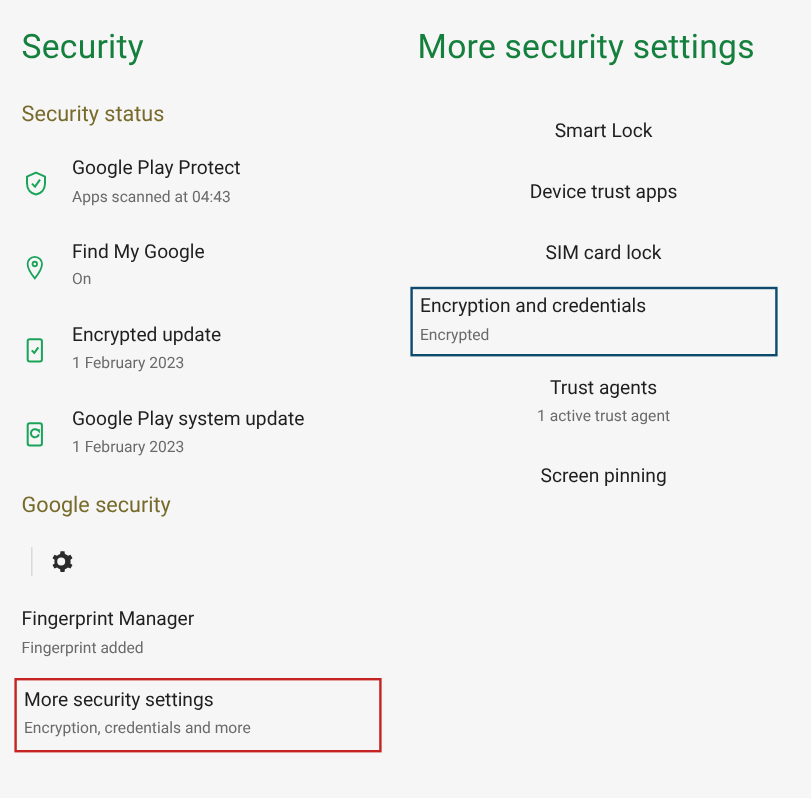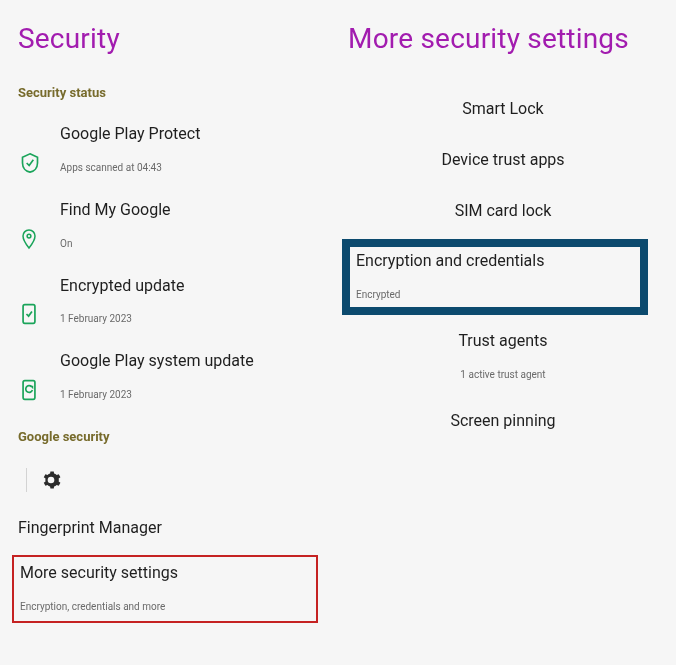--- a/index.html
+++ b/index.html
@@ -13,78 +13,78 @@
     }
     .panel {
       padding: 22px 18px 18px 18px;
     }
     .panel-left { width: 340px; }
     .panel-right { width: 336px; padding-left: 8px; }
 
     .page-title {
       font-size: 28px;
       font-weight: 400;
-      color: #a21caf;
+      color: #15803d;
       margin-bottom: 30px;
       letter-spacing: 0.2px;
     }
 
     .section-header {
-      font-size: 13px;
-      font-weight: 700;
+      font-size: 18px;
+      font-weight: 400;
       color: #776b2c;
       margin: 8px 0 12px 0;
     }
 
     .item {
       display: flex;
-      align-items: flex-end;
+      align-items: center;
       padding: 12px 0 14px 0;
     }
     .item.indented { padding-left: 2px; }
     .item-icon {
       width: 40px;
       min-width: 40px;
       display: flex;
       justify-content: flex-start;
       align-items: center;
       padding-top: 2px;
     }
     .item-body { flex: 1; }
     .item-title {
       font-size: 16px;
       color: #1f1f1f;
       font-weight: 400;
       line-height: 1.3;
     }
     .item-sub {
-      font-size: 10px;
+      font-size: 13px;
       color: #6a6a6a;
-      margin-top: 16px;
+      margin-top: 6px;
       line-height: 1.3;
     }
     .item-trailing {
       display: flex;
       align-items: center;
       padding-left: 8px;
       padding-right: 4px;
     }
     .divider-v {
       border-left: 1px solid #d3d3d3;
       height: 24px;
       margin-right: 14px;
     }
 
     .highlight {
       border: 2px solid #c52222;
       padding: 6px 6px 8px 6px;
       margin: 2px 4px 2px -6px;
     }
     .highlight-right {
-      border: 8px solid #0c4a6e;
+      border: 2px solid #0c4a6e;
       padding: 4px 6px 6px 6px;
       margin: 2px 10px 2px -6px;
     }
 
     .r-item {
       padding: 14px 0 16px 0;
       text-align: center;
     }
 
     svg { display: block; }
@@ -161,20 +161,21 @@
         <svg width="20" height="20" viewBox="0 0 24 24" class="ic-dark">
             <path fill="currentColor" d="M12 8a4 4 0 1 0 0 8 4 4 0 0 0 0-8zm9.4 4c0 .6-.1 1.2-.2 1.8l2.1 1.6-2 3.5-2.5-1a8 8 0 0 1-3.1 1.8l-.4 2.6h-4l-.4-2.6a8 8 0 0 1-3.1-1.8l-2.5 1-2-3.5 2.1-1.6a8.4 8.4 0 0 1 0-3.6L3.3 8.6l2-3.5 2.5 1A8 8 0 0 1 10.9 4.3L11.3 1.7h4l.4 2.6a8 8 0 0 1 3.1 1.8l2.5-1 2 3.5-2.1 1.6c.1.6.2 1.2.2 1.8z"></path>
           </svg>
       </span>
     </div>
   </div>
 
   <div class="item">
     <div class="item-body">
       <div class="item-title">Fingerprint Manager</div>
+      <div class="item-sub">Fingerprint added</div>
     </div>
   </div>
 
   <div class="highlight">
     <div class="item" style="padding:0">
       <div class="item-body">
         <div class="item-title">More security settings</div>
         <div class="item-sub">Encryption, credentials and more</div>
       </div>
     </div>

